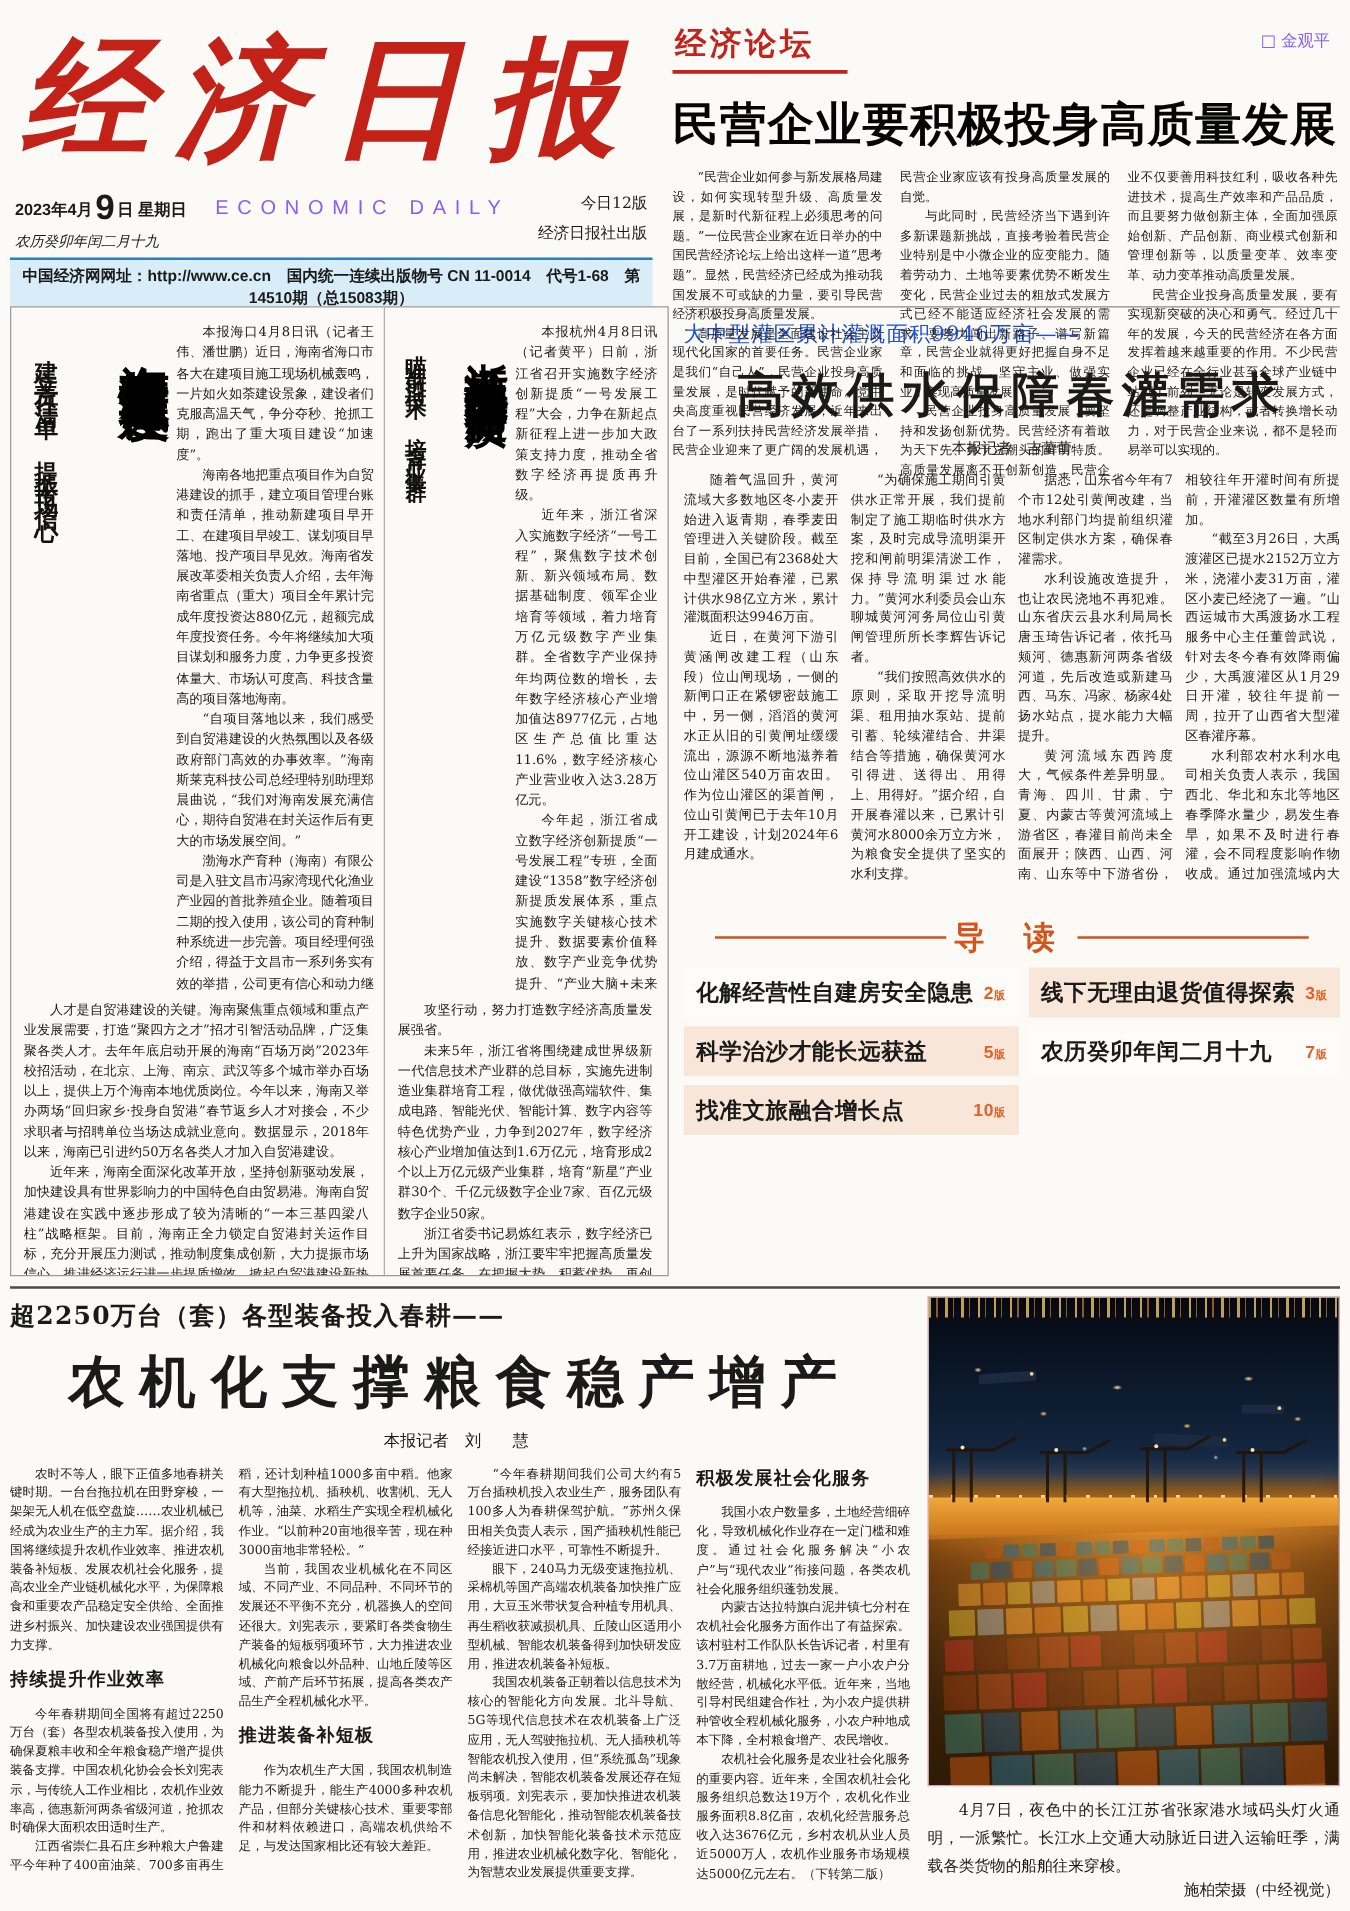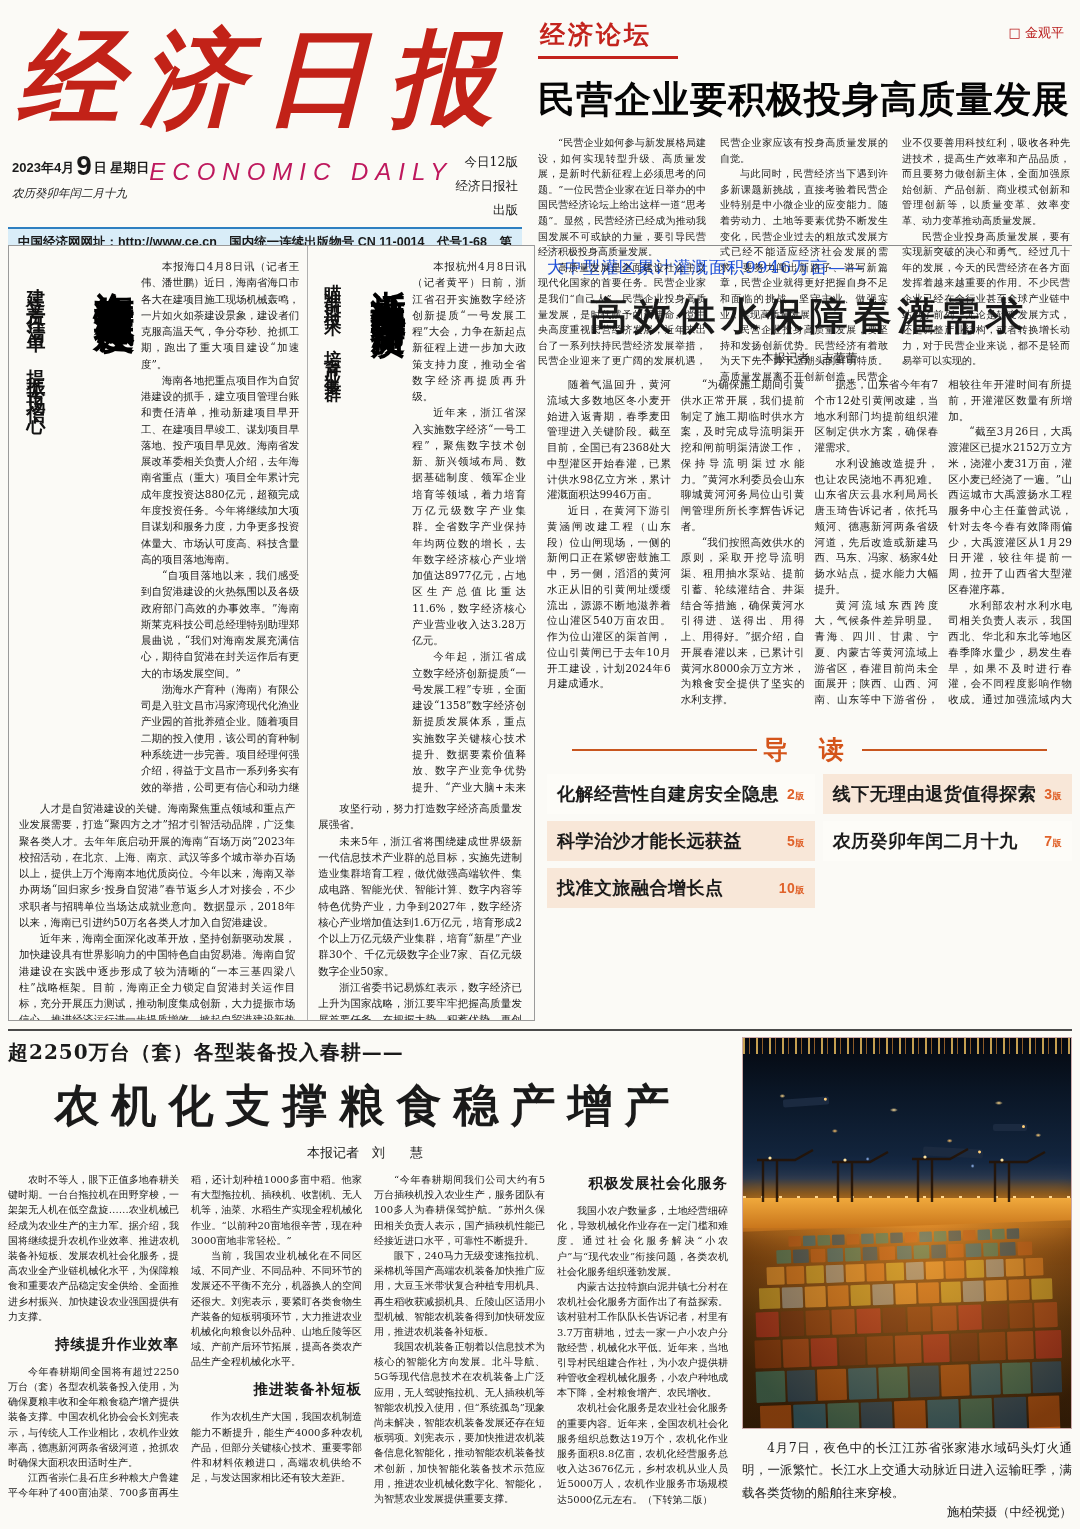--- a/index.html
+++ b/index.html
@@ -5,27 +5,27 @@
   html,body{margin:0;padding:0;background:#e8e8e4;}
   .page{width:1080px;height:1529px;background:#fbfaf6;box-sizing:border-box;padding:6px 8px;font-family:"Liberation Sans",sans-serif;color:#1a1a1a;overflow:hidden;}
   
   .top-row{display:flex;height:236px;}
   .mast{width:540px;box-sizing:border-box;padding-top:2px;}
   .mast-title{font-family:"DejaVu Serif",serif;font-style:italic;font-weight:bold;color:#c22218;font-size:104px;line-height:1.35;text-align:center;letter-spacing:20px;white-space:nowrap;}
   .mast-meta{display:flex;justify-content:space-between;align-items:flex-start;padding:0 4px;margin-top:2px;}
   .mast-date{font-weight:bold;font-size:13px;white-space:nowrap;}
   .mast-date .big-day{font-size:28px;font-weight:bold;vertical-align:-3px;padding:0 2px;}
   .mast-lunar{font-family:"DejaVu Serif",serif;font-style:italic;font-size:11.5px;margin-top:4px;font-weight:normal;}
-  .mast-en{font-size:24px;letter-spacing:7px;margin-top:8px;color:#be185d;white-space:nowrap;font-style:italic;}
+  .mast-en{font-size:16px;letter-spacing:7px;margin-top:8px;color:#8b5cf6;white-space:nowrap;}
   .mast-right{font-family:"DejaVu Serif",serif;font-size:12.5px;text-align:right;line-height:1.9;}
   .info-bar{margin-top:5px;background:#d9edf8;border-top:2px solid #2e7fc0;border-bottom:3px solid #1f6db1;text-align:center;font-weight:bold;font-size:12.5px;padding:5px 2px;}
   
   .forum{flex:1;box-sizing:border-box;padding:12px 2px 0 16px;position:relative;}
   .forum-tag{display:inline-block;color:#c3231d;font-size:25px;font-weight:900;letter-spacing:3px;border-bottom:3px solid #c3231d;padding:0 26px 5px 2px;}
-  .forum-author{position:absolute;top:18px;right:8px;font-family:"DejaVu Serif",serif;font-size:13px;color:#b91c1c;}
+  .forum-author{position:absolute;top:18px;right:8px;font-family:"DejaVu Serif",serif;font-size:13px;color:#8b5cf6;}
   .forum-headline{font-size:37px;font-weight:900;letter-spacing:1px;text-align:center;margin:16px 0 10px;color:#050505;white-space:nowrap;}
   .forum-body{column-count:3;column-gap:14px;font-family:"DejaVu Serif",serif;font-size:10px;line-height:1.56;text-align:justify;height:258px;overflow:hidden;}
   .para{margin:0;text-indent:2em;text-align:justify;}
   
   .mid-row{display:flex;height:776px;margin-top:3px;}
   .left-box{width:540px;box-sizing:border-box;border:1px solid #9a9a9a;display:flex;background:#fbfaf6;}
   .article-v{display:flex;flex-direction:column;box-sizing:border-box;}
   .art-hainan{width:57%;border-right:1px solid #b0b0b0;}
   .art-zj{width:43%;}
   .art-top{display:flex;height:548px;box-sizing:border-box;padding:12px 4px 0 8px;overflow:hidden;}
@@ -58,21 +58,21 @@
   
   .section-rule{border:none;border-top:2px solid #4a4a4a;margin:8px 0 6px;}
   
   .bottom-row{display:flex;gap:14px;height:484px;}
   .agri{width:720px;box-sizing:border-box;}
   .agri-kicker{font-family:"DejaVu Serif",serif;font-weight:bold;font-size:20px;letter-spacing:1px;margin:2px 0 6px;}
   .agri-headline{font-size:45px;font-weight:900;letter-spacing:12px;text-align:center;margin:10px 0 8px;white-space:nowrap;}
   .agri-byline{text-align:center;font-family:"DejaVu Serif",serif;font-size:13px;margin-bottom:10px;}
   .agri-byline .nm{letter-spacing:6px;}
   .agri-body{column-count:4;column-gap:12px;font-family:"DejaVu Serif",serif;font-size:10px;line-height:1.52;height:372px;overflow:hidden;}
-  .subhead{font-size:14.5px;font-weight:900;text-align:right;margin:9px 0;letter-spacing:1px;break-inside:avoid;font-family:"Liberation Sans",sans-serif;}
+  .subhead{font-size:14.5px;font-weight:900;text-align:left;margin:9px 0;letter-spacing:1px;break-inside:avoid;font-family:"Liberation Sans",sans-serif;}
   
   .photo-col{flex:1;display:flex;flex-direction:column;}
   .photo{position:relative;height:428px;overflow:hidden;border:1px solid #caa;background:linear-gradient(180deg,#05080f 0%,#0a1626 14%,#12243c 30%,#1a3050 36%,#5a3a14 40%,#b06014 46%,#8a4a10 52%,#52300c 72%,#32200a 100%);}
   .skyline{position:absolute;top:0;left:0;right:0;height:16px;background:repeating-linear-gradient(90deg,rgba(255,205,100,.85) 0 2px,transparent 2px 6px,rgba(255,160,60,.6) 6px 7px,transparent 7px 13px);opacity:.9;}
   .water-lights{position:absolute;top:16px;left:0;right:0;height:140px;background:
     radial-gradient(3px 2px at 12% 30%,#ffd98a,transparent),
     radial-gradient(3px 2px at 28% 55%,#ffc46a,transparent),
     radial-gradient(4px 2px at 46% 40%,#ffdf9a,transparent),
     radial-gradient(3px 2px at 63% 62%,#ffc46a,transparent),
     radial-gradient(4px 2px at 78% 35%,#ffd98a,transparent),

